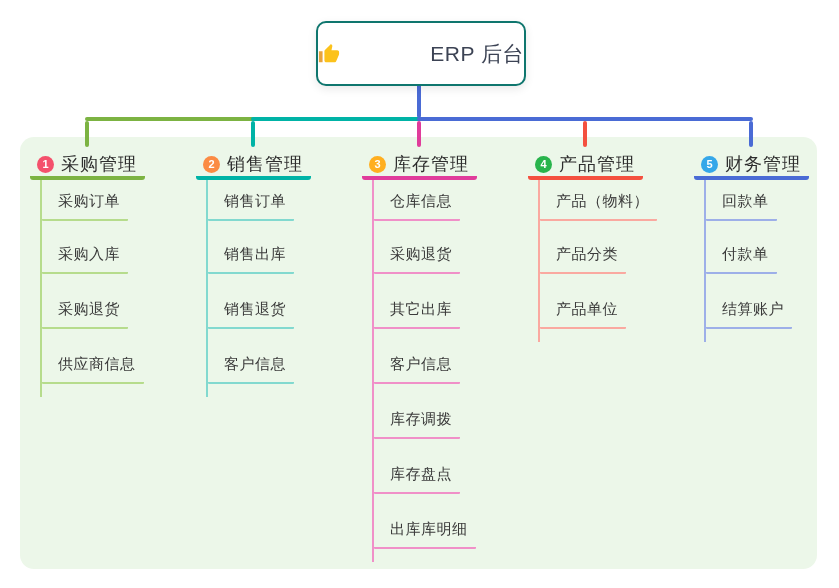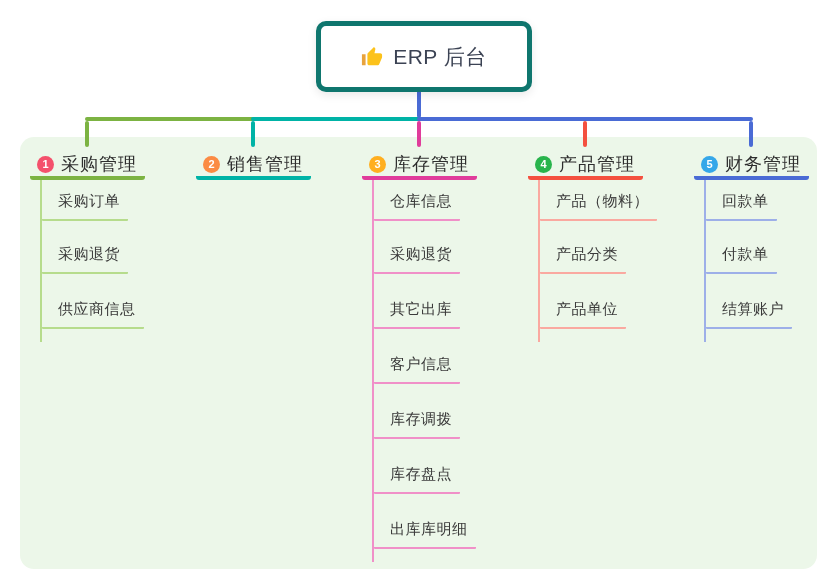--- a/index.html
+++ b/index.html
@@ -4,23 +4,23 @@
 <style>
   html,body{margin:0;padding:0;background:#fff;}
   #stage{
     position:relative;width:839px;height:588px;background:#ffffff;overflow:hidden;
     font-family:"Liberation Sans","DejaVu Sans",sans-serif;
   }
   .panel{position:absolute;left:20px;top:137px;width:797px;height:432px;border-radius:14px;}
   .cline{position:absolute;border-radius:2px;}
   .root-box{
     position:absolute;left:316px;top:21px;width:206px;height:61px;z-index:3;
-    background:#ffffff;border:5px solid #0f766e;border-radius:10px;
+    background:#ffffff;border:2px solid #0f766e;border-radius:10px;
     box-shadow:0 3px 10px rgba(0,0,0,.09);
-    display:flex;align-items:center;justify-content:center;gap:10px;
+    display:flex;align-items:center;justify-content:space-between;gap:10px;
   }
   .thumb{width:22px;height:22px;flex:none;}
   .root-title{font-size:21px;font-weight:500;color:#3c4354;letter-spacing:.5px;white-space:nowrap;}
   .branch{position:absolute;top:152px;width:115px;z-index:2;}
   .branch-header{
     display:flex;align-items:center;gap:7px;height:24px;padding-left:7px;
     border-bottom:4px solid;border-radius:3px;
   }
   .badge{
     width:17px;height:17px;border-radius:50%;flex:none;
@@ -66,32 +66,49 @@
       <div class="branch" style="left: 30px;">
     <div class="branch-header" style="border-bottom-color: rgb(124, 179, 66);">
       <span class="badge" style="background: rgb(244, 81, 108);">1</span>
       <span class="branch-label">采购管理</span>
     </div>
     <div class="children" style="border-left-color: rgb(182, 220, 140);">
           <div class="child first">
             <span class="child-label" style="border-bottom-color: rgb(182, 220, 140);">采购订单</span>
           </div>
           <div class="child">
+            <span class="child-label" style="border-bottom-color: rgb(182, 220, 140);">采购入库</span>
+          </div>
+          <div class="child">
             <span class="child-label" style="border-bottom-color: rgb(182, 220, 140);">采购退货</span>
           </div>
           <div class="child">
             <span class="child-label" style="border-bottom-color: rgb(182, 220, 140);">供应商信息</span>
           </div>
         </div>
   </div>
       <div class="branch" style="left: 196px;">
     <div class="branch-header" style="border-bottom-color: rgb(0, 179, 166);">
       <span class="badge" style="background: rgb(251, 139, 68);">2</span>
       <span class="branch-label">销售管理</span>
     </div>
+    <div class="children" style="border-left-color: rgb(130, 217, 207);">
+          <div class="child first">
+            <span class="child-label" style="border-bottom-color: rgb(130, 217, 207);">销售订单</span>
+          </div>
+          <div class="child">
+            <span class="child-label" style="border-bottom-color: rgb(130, 217, 207);">销售出库</span>
+          </div>
+          <div class="child">
+            <span class="child-label" style="border-bottom-color: rgb(130, 217, 207);">销售退货</span>
+          </div>
+          <div class="child">
+            <span class="child-label" style="border-bottom-color: rgb(130, 217, 207);">客户信息</span>
+          </div>
+        </div>
   </div>
       <div class="branch" style="left: 362px;">
     <div class="branch-header" style="border-bottom-color: rgb(224, 60, 155);">
       <span class="badge" style="background: rgb(255, 175, 32);">3</span>
       <span class="branch-label">库存管理</span>
     </div>
     <div class="children" style="border-left-color: rgb(240, 144, 200);">
           <div class="child first">
             <span class="child-label" style="border-bottom-color: rgb(240, 144, 200);">仓库信息</span>
           </div>

